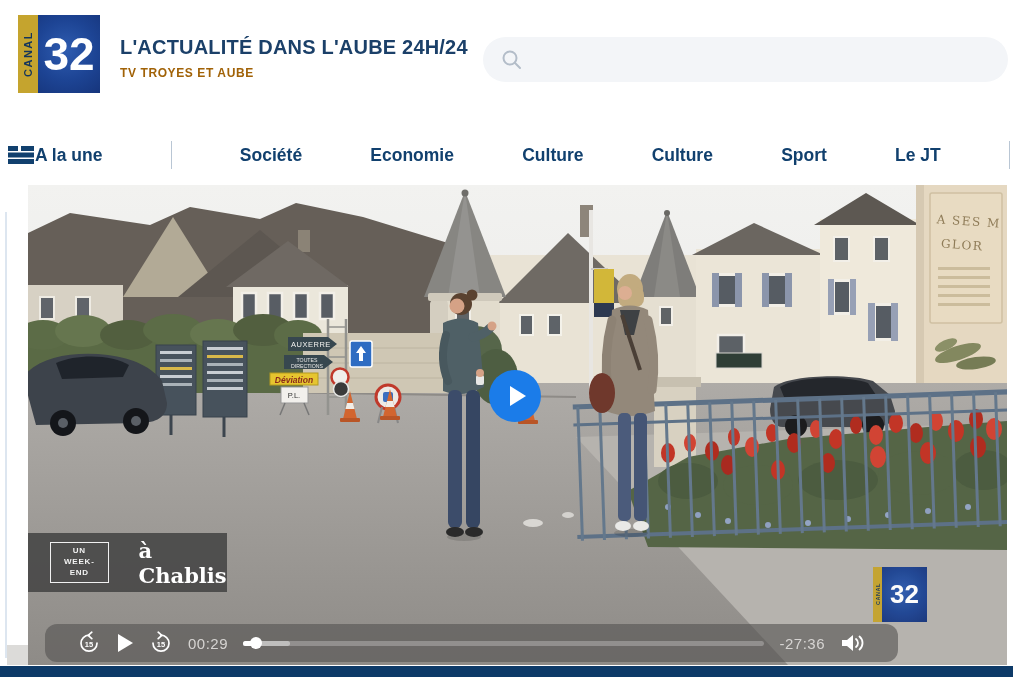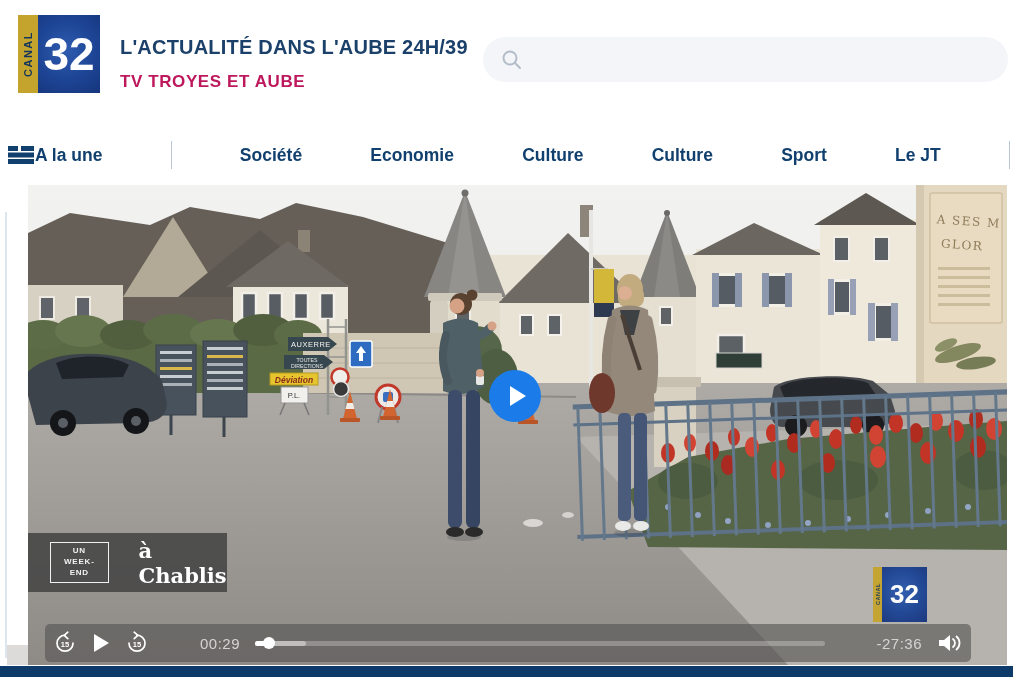--- a/index.html
+++ b/index.html
@@ -8,21 +8,21 @@
 
   
   .header { position:absolute; left:0; top:0; width:1024px; height:115px; background:#fff; }
   .logo { position:absolute; left:18px; top:15px; width:82px; height:78px; display:flex; cursor:pointer; }
   .logo-strip { width:20px; background:#c5a42e; color:#14355c; display:flex; align-items:center; justify-content:center;
                 writing-mode:vertical-rl; transform:rotate(180deg); font-weight:bold; font-size:11px; letter-spacing:1.5px; }
   .logo-box { flex:1; background:radial-gradient(circle at 45% 45%, #2e5cb0 0%, #1d4494 55%, #16357c 100%);
               color:#fff; display:flex; align-items:center; justify-content:center; font-size:46px; font-weight:bold; }
   .titles { position:absolute; left:120px; top:36px; }
   .site-title { font-size:20px; font-weight:bold; color:#1b4069; letter-spacing:.2px; }
-  .site-subtitle { margin-top:13px; font-size:17px; font-weight:bold; color:#be185d; letter-spacing:.6px; }
+  .site-subtitle { margin-top:7px; font-size:12px; font-weight:bold; color:#a16207; letter-spacing:.6px; }
   .search { position:absolute; left:483px; top:37px; width:525px; height:45px; background:#f3f5f8; border-radius:23px;
             display:flex; align-items:center; padding:0 18px; gap:12px; }
   .search svg { flex:0 0 auto; }
   .search input { border:none; outline:none; background:transparent; font-size:15px; color:#4a5a6a; width:100%;
                   font-family:"Liberation Sans", sans-serif; }
   .search input::placeholder { color:#b9c3cd; }
 
   
   .nav { position:absolute; left:8px; top:130px; width:1002px; height:50px; display:flex; align-items:center;
          justify-content:space-between; }
@@ -43,45 +43,45 @@
   .kicker { border:1.5px solid rgba(255,255,255,.92); padding:3px 8px; text-align:center; line-height:1.35;
             font-size:8px; font-weight:bold; letter-spacing:.8px; color:#f2f2f2; }
   .caption-title { font-family:"DejaVu Serif", serif; font-weight:bold; font-size:21px; }
 
   .watermark { position:absolute; left:845px; top:382px; width:54px; height:55px; display:flex; opacity:.96; }
   .wm-strip { width:9px; background:#c5a42e; color:#14355c; display:flex; align-items:center; justify-content:center;
               writing-mode:vertical-rl; transform:rotate(180deg); font-weight:bold; font-size:5.5px; letter-spacing:.5px; }
   .wm-box { flex:1; background:radial-gradient(circle at 45% 45%, #2e5cb0 0%, #1d4494 55%, #16357c 100%);
             color:#fff; display:flex; align-items:center; justify-content:center; font-size:26px; font-weight:bold; }
 
-  .controls { position:absolute; left:17px; top:439px; width:926px; height:38px; border-radius:5px;
-              background:rgba(86,84,82,.62); display:flex; align-items:center; padding:0 8px; gap:15px; }
+  .controls { position:absolute; left:17px; top:439px; width:853px; height:38px; border-radius:12px;
+              background:rgba(86,84,82,.62); display:flex; align-items:center; padding:0 32px; gap:15px; }
   .ctl-btn { background:none; border:none; cursor:pointer; display:flex; align-items:center; padding:0; }
-  .time { font-size:15px; color:#d6d4d2; letter-spacing:.5px; white-space:nowrap;margin-left:36px; }
+  .time { font-size:15px; color:#d6d4d2; letter-spacing:.5px; white-space:nowrap; }
   .track { position:relative; flex:1; height:5px; border-radius:3px; background:rgba(255,255,255,.26); cursor:pointer; }
   .buffered { position:absolute; left:0; top:0; height:5px; border-radius:3px; background:rgba(255,255,255,.42); }
   .played { position:absolute; left:0; top:0; height:5px; border-radius:3px; background:#fff; }
   .thumb { position:absolute; top:-3.5px; width:12px; height:12px; margin-left:-6px; border-radius:50%; background:#fff; }
 
   .bottom-bar { position:absolute; left:0; top:666px; width:1013px; height:11px; background:#0d3a68; }
   .left-line { position:absolute; left:5px; top:212px; width:2px; height:446px; background:#dde6f0; }
   .left-sliver { position:absolute; left:7px; top:645px; width:21px; height:20px; background:#dcdbd9; }
 </style>
 </head>
 <body>
 
 <div class="page">
 
   <div class="header">
     <div class="logo">
       <div class="logo-strip">CANAL</div>
       <div class="logo-box">32</div>
     </div>
     <div class="titles">
-      <div class="site-title">L'ACTUALITÉ DANS L'AUBE 24H/39</div>
+      <div class="site-title">L'ACTUALITÉ DANS L'AUBE 24H/24</div>
       <div class="site-subtitle">TV TROYES ET AUBE</div>
     </div>
     <div class="search">
       <svg width="22" height="22" viewBox="0 0 22 22">
         <circle cx="9" cy="9" r="6.5" fill="none" stroke="#b3bdc9" stroke-width="2"></circle>
         <line x1="13.8" y1="13.8" x2="19" y2="19" stroke="#b3bdc9" stroke-width="2" stroke-linecap="round"></line>
       </svg>
     </div>
   </div>
 

